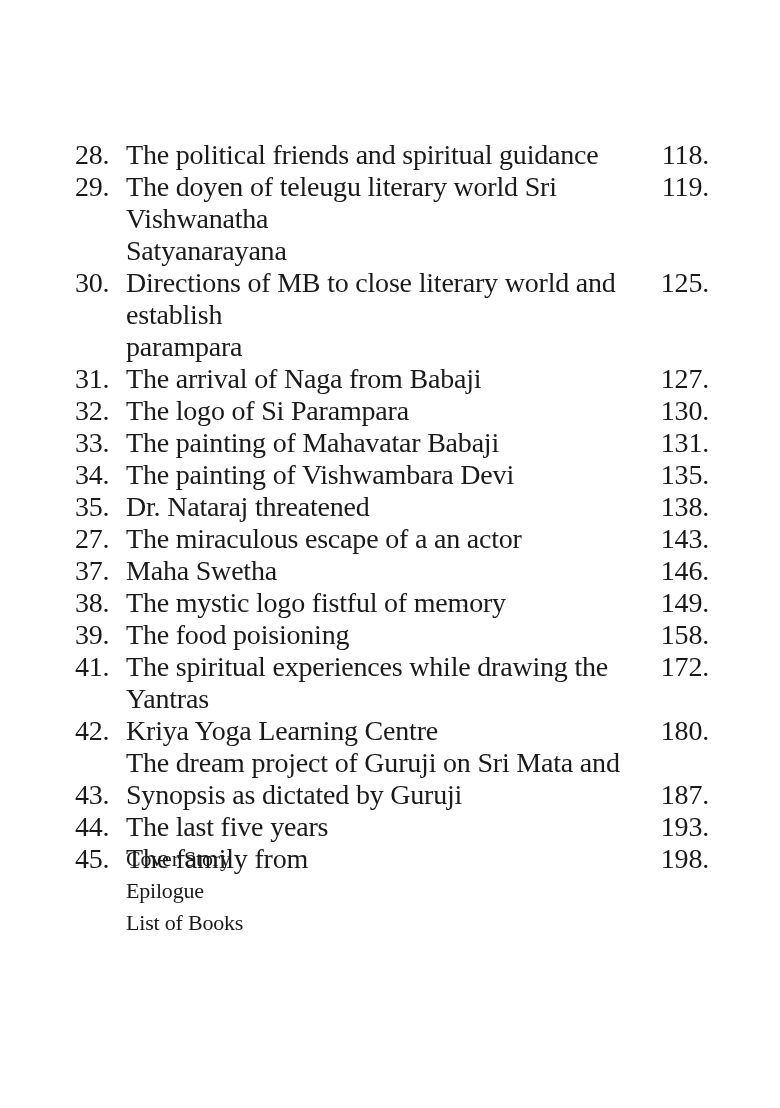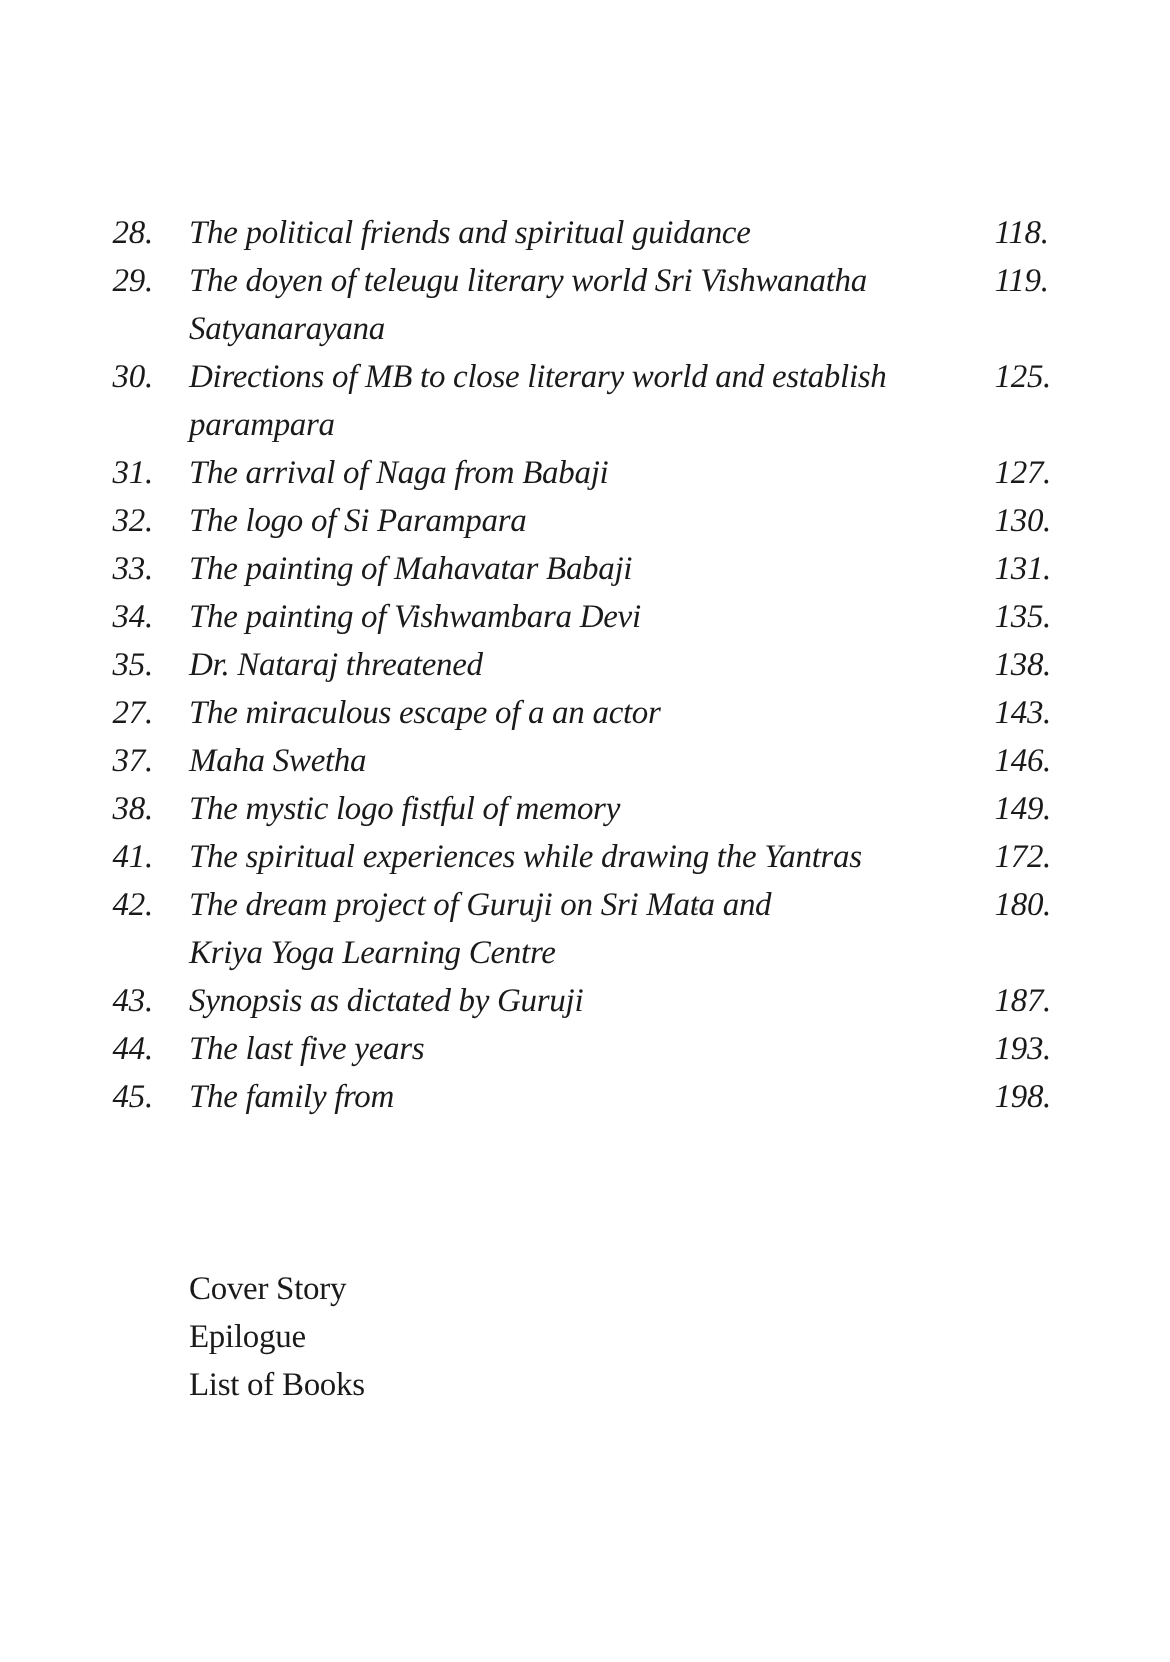--- a/index.html
+++ b/index.html
@@ -17,24 +17,23 @@
     }
     .toc {
       position: absolute;
       left: 75px;
       top: 139px;
       width: 634px;
     }
     .entry {
       display: flex;
       align-items: flex-start;
-      font-size: 22px;
+      font-size: 28px;
       line-height: 32px;
       letter-spacing: -0.2px;
-      font-style: italic;
     }
     .num {
       width: 51px;
       flex: 0 0 51px;
     }
     .title {
       flex: 1 1 auto;
       padding-right: 14px;
     }
     .page {
@@ -122,29 +121,34 @@
     <span class="num">37.</span>
     <span class="title">Maha Swetha</span>
     <span class="page">146.</span>
   </div>
   <div class="entry">
     <span class="num">38.</span>
     <span class="title">The mystic logo fistful of memory</span>
     <span class="page">149.</span>
   </div>
   <div class="entry">
+    <span class="num">39.</span>
+    <span class="title">The food poisioning</span>
+    <span class="page">158.</span>
+  </div>
+  <div class="entry">
     <span class="num">41.</span>
     <span class="title">The spiritual experiences while drawing the Yantras</span>
     <span class="page">172.</span>
   </div>
   <div class="entry">
     <span class="num">42.</span>
     <span class="title">
+      <span style="display:block">Kriya Yoga Learning Centre</span>
       <span style="display:block">The dream project of Guruji on Sri Mata and</span>
-      <span style="display:block">Kriya Yoga Learning Centre</span>
     </span>
     <span class="page">180.</span>
   </div>
   <div class="entry">
     <span class="num">43.</span>
     <span class="title">Synopsis as dictated by Guruji</span>
     <span class="page">187.</span>
   </div>
   <div class="entry">
     <span class="num">44.</span>

